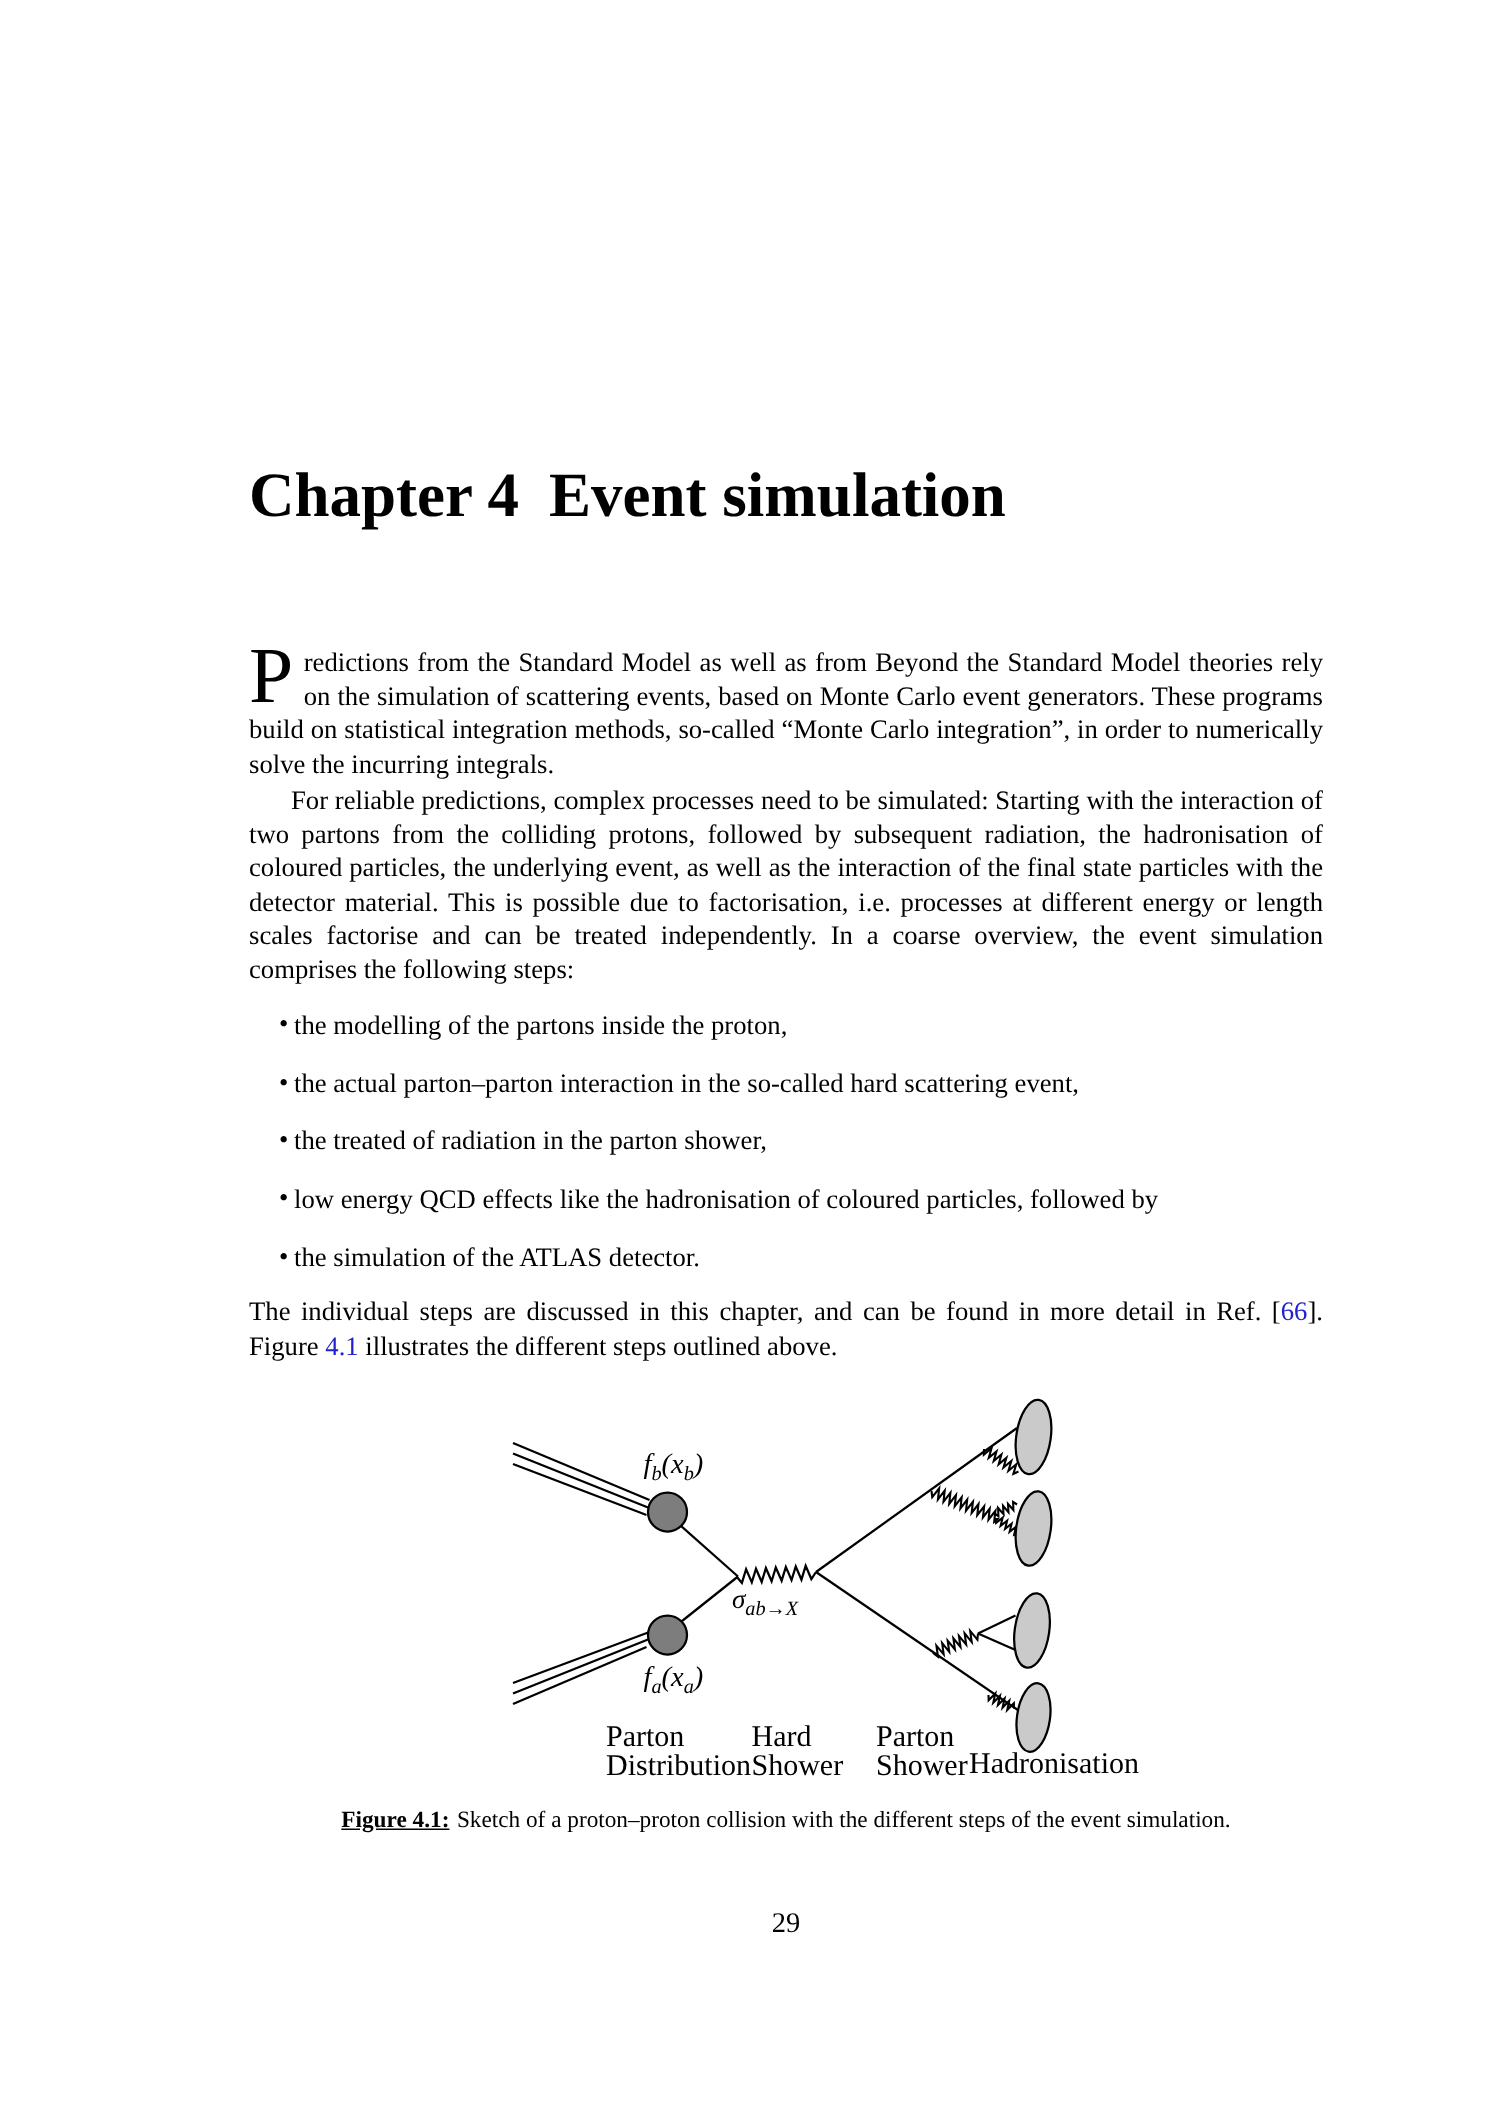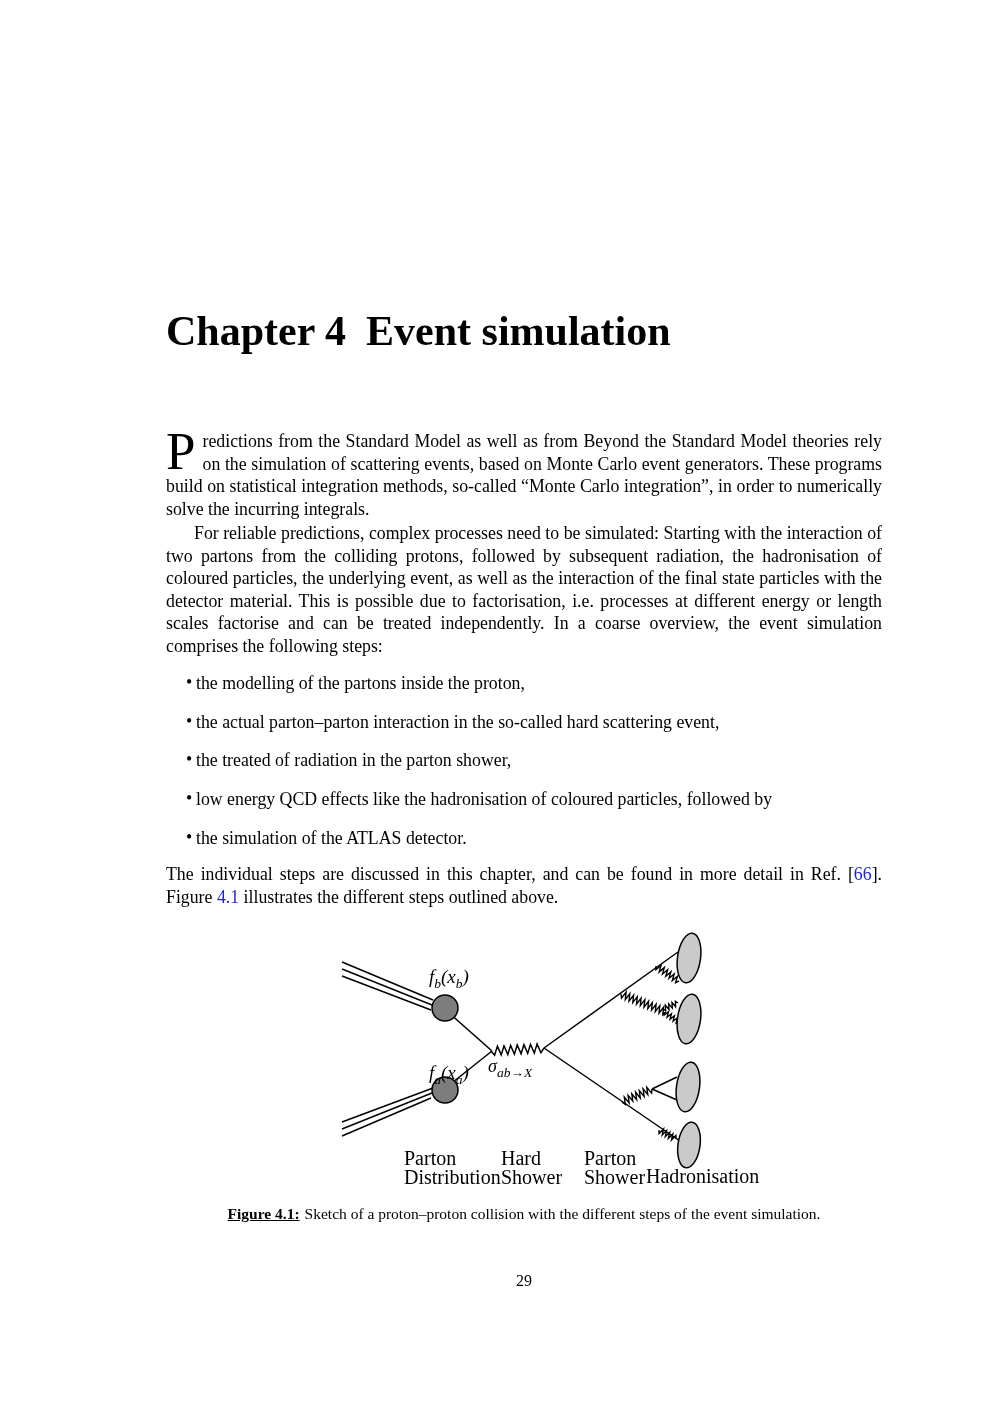--- a/index.html
+++ b/index.html
@@ -20,32 +20,32 @@
   .dot{position:absolute;left:20px;top:-1px;}
   .link{color:var(--link,#2222CC);cursor:pointer;}
   .fig-svg{position:absolute;left:330px;top:925px;width:440px;height:270px;}
   .wire{stroke:#000;stroke-width:1.5;fill:none;}
   .gluon{stroke:#000;stroke-width:1.4;fill:none;}
   .parton{fill:var(--parton,#7D7D7D);stroke:#000;stroke-width:1.5;}
   .blob{fill:var(--hadron,#CACACA);stroke:#000;stroke-width:1.5;}
   .math{position:absolute;font-size:19px;font-style:italic;white-space:nowrap;}
   .math sub{font-size:13.5px;}
   .fb{left:429px;top:966px;}
-  .fa{left:429px;top:1062px;}
+  .fa{left:429px;top:1108px;}
   .sigma{left:488px;top:1056px;font-size:18px;}
   .step{position:absolute;font-size:20px;line-height:18.5px;white-space:nowrap;}
   .step span{display:block;}
   .step1{left:404px;top:1149px;}
   .step2{left:501px;top:1149px;}
   .step3{left:584px;top:1149px;}
   .step4{left:646px;top:1167px;}
   .caption{position:absolute;left:166px;top:1203px;width:716px;text-align:center;
            font-size:15.5px;line-height:21px;}
   .caption .capt-label{font-weight:bold;margin-right:5px;text-decoration:underline;}
-  .pagenum{position:absolute;left:166px;top:1272px;width:716px;text-align:center;font-size:16px;}
+  .pagenum{position:absolute;left:166px;top:1272px;width:716px;text-align:center;font-size:19px;}
 </style>
 </head>
 <body>
 
 <div class="page">
 
   <h1 class="title"><span>Chapter 4</span><span class="title-text">Event simulation</span></h1>
 
   <p class="body-par p1"><span class="dropcap">P</span><span>redictions from the Standard Model as well as from Beyond the Standard Model theories rely on the simulation of scattering events, based on Monte Carlo event generators. These programs build on statistical integration methods, so-called “Monte Carlo integration”, in order to numerically solve the incurring integrals.</span></p>
 

